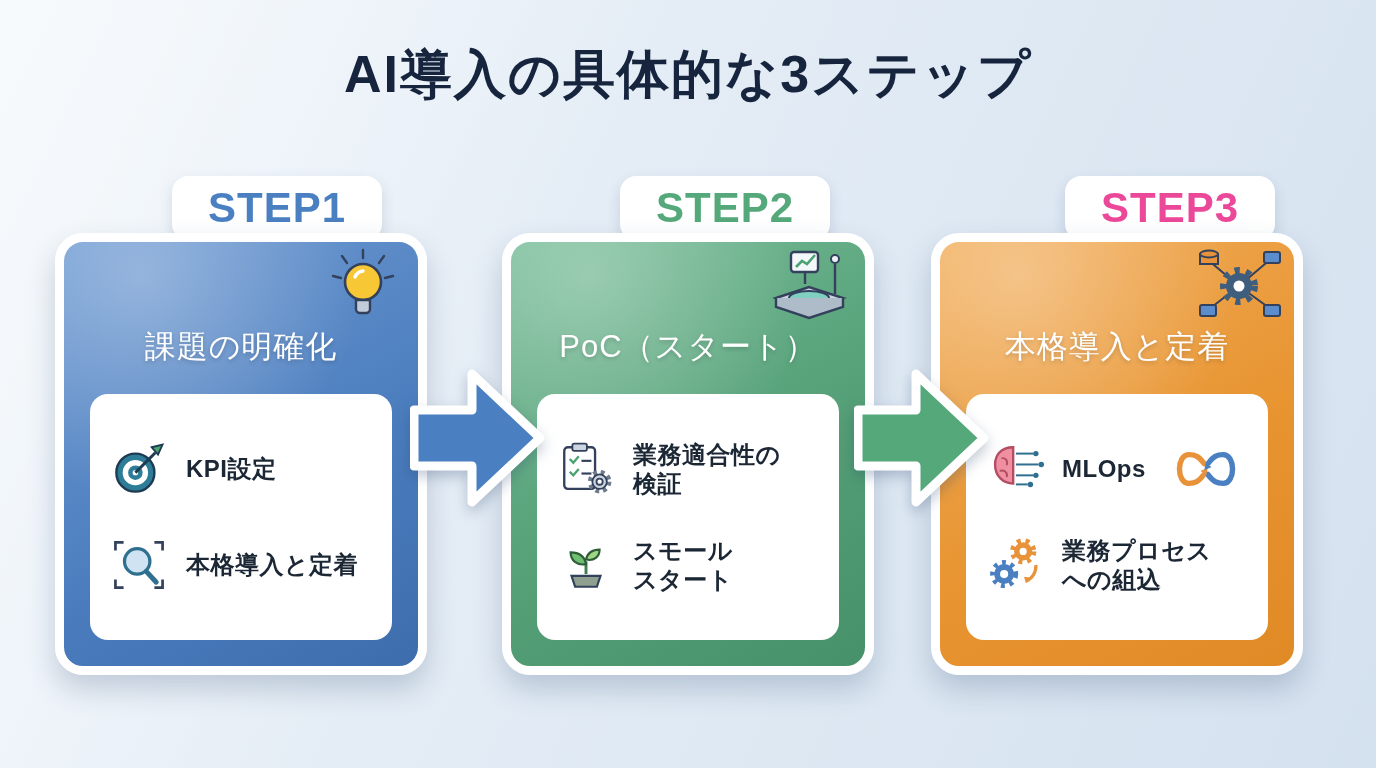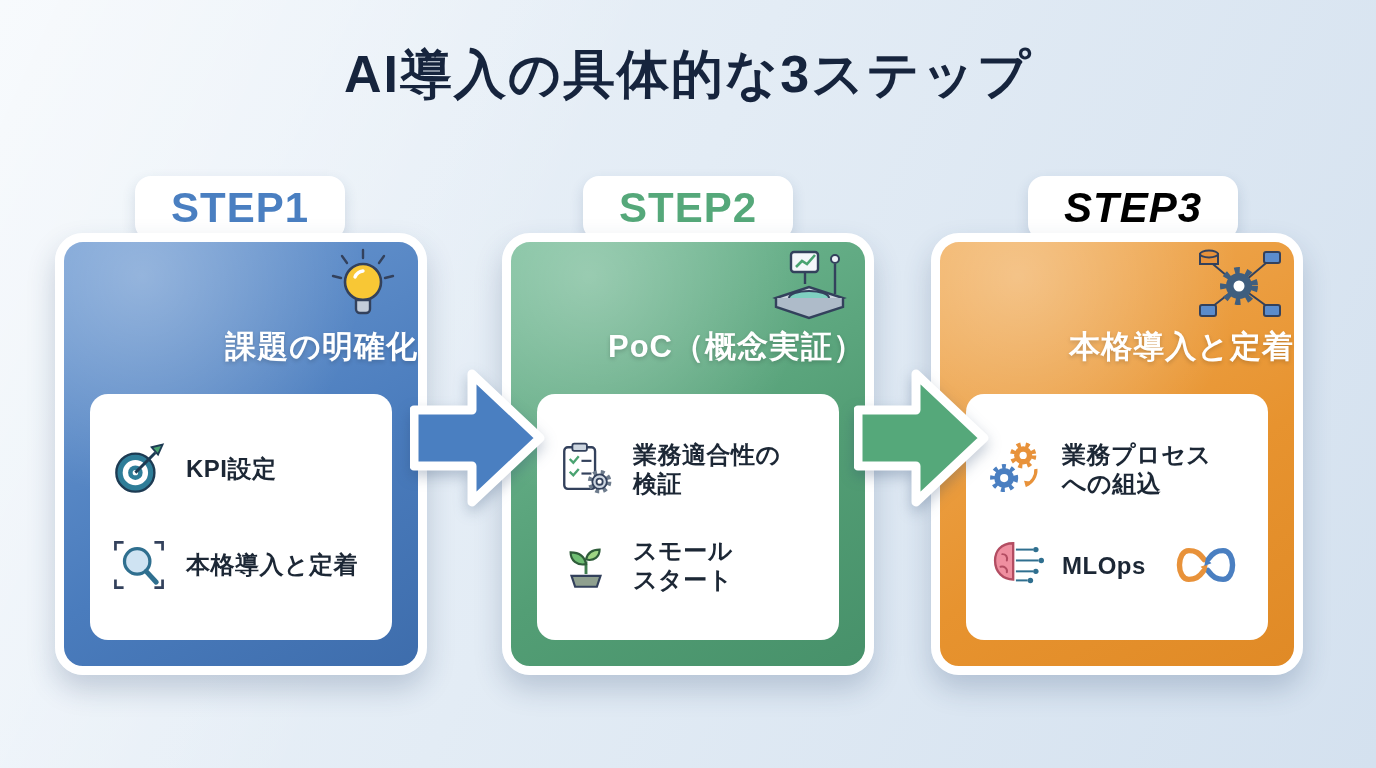--- a/index.html
+++ b/index.html
@@ -20,45 +20,46 @@
     color:#16243d; letter-spacing:2px;
   }
 
   
   .step-tab {
     position:absolute; top:176px; width:210px; height:64px;
     background:#ffffff; border-radius:16px;
     box-shadow:0 6px 14px rgba(40,70,110,.16);
     display:flex; align-items:center; justify-content:center;
     z-index:1;
+    margin-left:37px;
   }
   .tab1{ left:135px; } .tab2{ left:583px; } .tab3{ left:1028px; }
   .step-tab-label { font-size:42px; font-weight:900; letter-spacing:1px; line-height:1; }
-  .c-blue{ color:#4a7fc1; } .c-green{ color:#55a87a; } .c-orange{ color:#000000;font-style:italic; }
+  .c-blue{ color:#4a7fc1; } .c-green{ color:#55a87a; } .c-orange{ color:#ec4899; }
 
   
   .step-card {
     position:absolute; top:233px; width:372px; height:442px;
     border:9px solid #ffffff; border-radius:28px;
     box-shadow:0 14px 28px rgba(35,65,105,.22);
     z-index:2;
   }
   .card1{ left:55px;
     background: radial-gradient(circle at 22% 8%, rgba(255,255,255,.30), rgba(255,255,255,0) 46%),
                 linear-gradient(150deg,#6e9ad2 0%,#4a7cbd 60%,#3e6dac 100%); }
   .card2{ left:502px;
     background: radial-gradient(circle at 22% 8%, rgba(255,255,255,.30), rgba(255,255,255,0) 46%),
                 linear-gradient(150deg,#74bb96 0%,#539e75 60%,#47916a 100%); }
   .card3{ left:931px;
     background: radial-gradient(circle at 22% 8%, rgba(255,255,255,.32), rgba(255,255,255,0) 46%),
                 linear-gradient(150deg,#f1ac58 0%,#e7932f 60%,#e08a26 100%); }
 
   .card-title {
     position:absolute; top:84px; left:0; width:100%;
-    text-align:right; color:#ffffff; font-size:31px; font-weight:700;
+    text-align:center; color:#ffffff; font-size:31px; font-weight:400;
     letter-spacing:1px; text-shadow:0 2px 4px rgba(0,0,0,.18);
   }
 
   .corner-icon { position:absolute; top:4px; right:8px; width:94px; height:80px; }
   .corner-icon svg { width:100%; height:100%; }
 
   .panel {
     position:absolute; left:26px; right:26px; top:152px; bottom:26px;
     background:#ffffff; border-radius:18px;
     display:flex; flex-direction:column; justify-content:space-evenly;
@@ -152,21 +153,21 @@
         <line x1="72" y1="18" x2="72" y2="48" stroke="#33415c" stroke-width="2.4"></line>
         <circle cx="72" cy="13" r="4" fill="#eef2f7" stroke="#33415c" stroke-width="2"></circle>
         <rect x="28" y="6" width="27" height="20" rx="3" fill="#f4f7fa" stroke="#33415c" stroke-width="2.4"></rect>
         <path d="M33 21 l6 -6 l5 3 l8 -9" stroke="#4aa371" stroke-width="2.6" fill="none"></path>
         <line x1="42" y1="26" x2="42" y2="38" stroke="#33415c" stroke-width="2.4"></line>
         <path d="M13 52 l33 -11 l34 11 l-34 11 z" fill="#cdd6e0" stroke="#33415c" stroke-width="2.4"></path>
         <ellipse cx="46" cy="52" rx="20" ry="7" fill="#7fd0c0" stroke="#33415c" stroke-width="2"></ellipse>
         <path d="M13 52 v9 l33 11 l34 -11 v-9" fill="#aebbc9" stroke="#33415c" stroke-width="2.4"></path>
       </svg>
     </div>
-    <h2 class="card-title">PoC（概念実証）</h2>
+    <h2 class="card-title">PoC（スタート）</h2>
     <div class="panel">
       <div class="item">
         <span class="item-icon">
           <svg viewBox="0 0 64 64">
             <rect x="8" y="8" width="34" height="46" rx="4" fill="#ffffff" stroke="#33415c" stroke-width="2.6"></rect>
             <rect x="17" y="4" width="16" height="8" rx="2" fill="#cdd6e0" stroke="#33415c" stroke-width="2"></rect>
             <path d="M14 21 l4 4 l6 -7" stroke="#4aa371" stroke-width="2.6" fill="none"></path>
             <line x1="27" y1="23" x2="38" y2="23" stroke="#33415c" stroke-width="2.4"></line>
             <path d="M14 35 l4 4 l6 -7" stroke="#4aa371" stroke-width="2.6" fill="none"></path>
             <line x1="27" y1="37" x2="38" y2="37" stroke="#33415c" stroke-width="2.4"></line>
@@ -211,36 +212,20 @@
           <rect x="72" y="59" width="16" height="11" rx="2"></rect>
           <rect x="8" y="59" width="16" height="11" rx="2"></rect>
         </g>
         <circle cx="47" cy="40" r="15" fill="none" stroke="#3f5e7e" stroke-width="8" stroke-dasharray="5 6"></circle>
         <circle cx="47" cy="40" r="13" fill="#3f5e7e"></circle>
         <circle cx="47" cy="40" r="5.5" fill="#ffffff"></circle>
       </svg>
     </div>
     <h2 class="card-title">本格導入と定着</h2>
     <div class="panel">
-      <div class="item">
-        <span class="item-icon">
-          <svg viewBox="0 0 64 64">
-            <circle cx="41" cy="17" r="11" fill="none" stroke="#e8923a" stroke-width="7" stroke-dasharray="4 5"></circle>
-            <circle cx="41" cy="17" r="10" fill="#e8923a"></circle>
-            <circle cx="41" cy="17" r="4" fill="#ffffff"></circle>
-            <circle cx="20" cy="42" r="12" fill="none" stroke="#4a7fc1" stroke-width="7" stroke-dasharray="4 5"></circle>
-            <circle cx="20" cy="42" r="11" fill="#4a7fc1"></circle>
-            <circle cx="20" cy="42" r="4.5" fill="#ffffff"></circle>
-            <path d="M55 32 a18 18 0 0 1 -11 18" stroke="#e8923a" stroke-width="3.6" fill="none"></path>
-            <path d="M44 52 l-2 -7 l8 1 z" fill="#e8923a"></path>
-          </svg>
-        </span>
-        <span class="item-label">業務プロセス
-への組込</span>
-      </div>
       <div class="item">
         <span class="item-icon">
           <svg viewBox="0 0 64 64">
             <path d="M30 8 c-14 0 -20 9 -20 19 c0 13 9 21 20 21 z" fill="#ef8fa0" stroke="#b34d62" stroke-width="2.6"></path>
             <path d="M18 20 c4 0 6 3 5 7 M16 34 c4 -1 8 2 7 6" stroke="#b34d62" stroke-width="2.2" fill="none" stroke-linecap="round"></path>
             <g stroke="#2f6f8f" stroke-width="2.2">
               <line x1="33" y1="15" x2="52" y2="15"></line>
               <line x1="33" y1="27" x2="58" y2="27"></line>
               <line x1="33" y1="39" x2="52" y2="39"></line>
               <line x1="33" y1="49" x2="46" y2="49"></line>
@@ -256,20 +241,36 @@
         <span class="item-label">MLOps</span>
         <span class="suffix-icon">
           <svg viewBox="0 0 80 44">
             <path d="M38 16 c-6 -8 -10 -10 -17 -10 c-14 0 -14 32 0 32 c7 0 11 -2 16 -9" fill="none" stroke="#e8923a" stroke-width="6" stroke-linecap="round"></path>
             <path d="M42 28 c6 8 10 10 17 10 c14 0 14 -32 0 -32 c-7 0 -11 2 -16 9" fill="none" stroke="#4a7fc1" stroke-width="6" stroke-linecap="round"></path>
             <path d="M34 24 l8 -3 l-2 9 z" fill="#e8923a"></path>
             <path d="M46 20 l-8 3 l2 -9 z" fill="#4a7fc1"></path>
           </svg>
         </span>
       </div>
+      <div class="item">
+        <span class="item-icon">
+          <svg viewBox="0 0 64 64">
+            <circle cx="41" cy="17" r="11" fill="none" stroke="#e8923a" stroke-width="7" stroke-dasharray="4 5"></circle>
+            <circle cx="41" cy="17" r="10" fill="#e8923a"></circle>
+            <circle cx="41" cy="17" r="4" fill="#ffffff"></circle>
+            <circle cx="20" cy="42" r="12" fill="none" stroke="#4a7fc1" stroke-width="7" stroke-dasharray="4 5"></circle>
+            <circle cx="20" cy="42" r="11" fill="#4a7fc1"></circle>
+            <circle cx="20" cy="42" r="4.5" fill="#ffffff"></circle>
+            <path d="M55 32 a18 18 0 0 1 -11 18" stroke="#e8923a" stroke-width="3.6" fill="none"></path>
+            <path d="M44 52 l-2 -7 l8 1 z" fill="#e8923a"></path>
+          </svg>
+        </span>
+        <span class="item-label">業務プロセス
+への組込</span>
+      </div>
     </div>
   </section>
 
   <svg class="arrow arrow1" viewBox="0 0 136 152">
     <polygon points="4,48 62,48 62,12 130,76 62,140 62,104 4,104" stroke="#ffffff" stroke-width="9" stroke-linejoin="round" fill="#4a7fc1"></polygon>
   </svg>
   <svg class="arrow arrow2" viewBox="0 0 136 152">
     <polygon points="4,48 62,48 62,12 130,76 62,140 62,104 4,104" stroke="#ffffff" stroke-width="9" stroke-linejoin="round" fill="#55a87a"></polygon>
   </svg>
 

